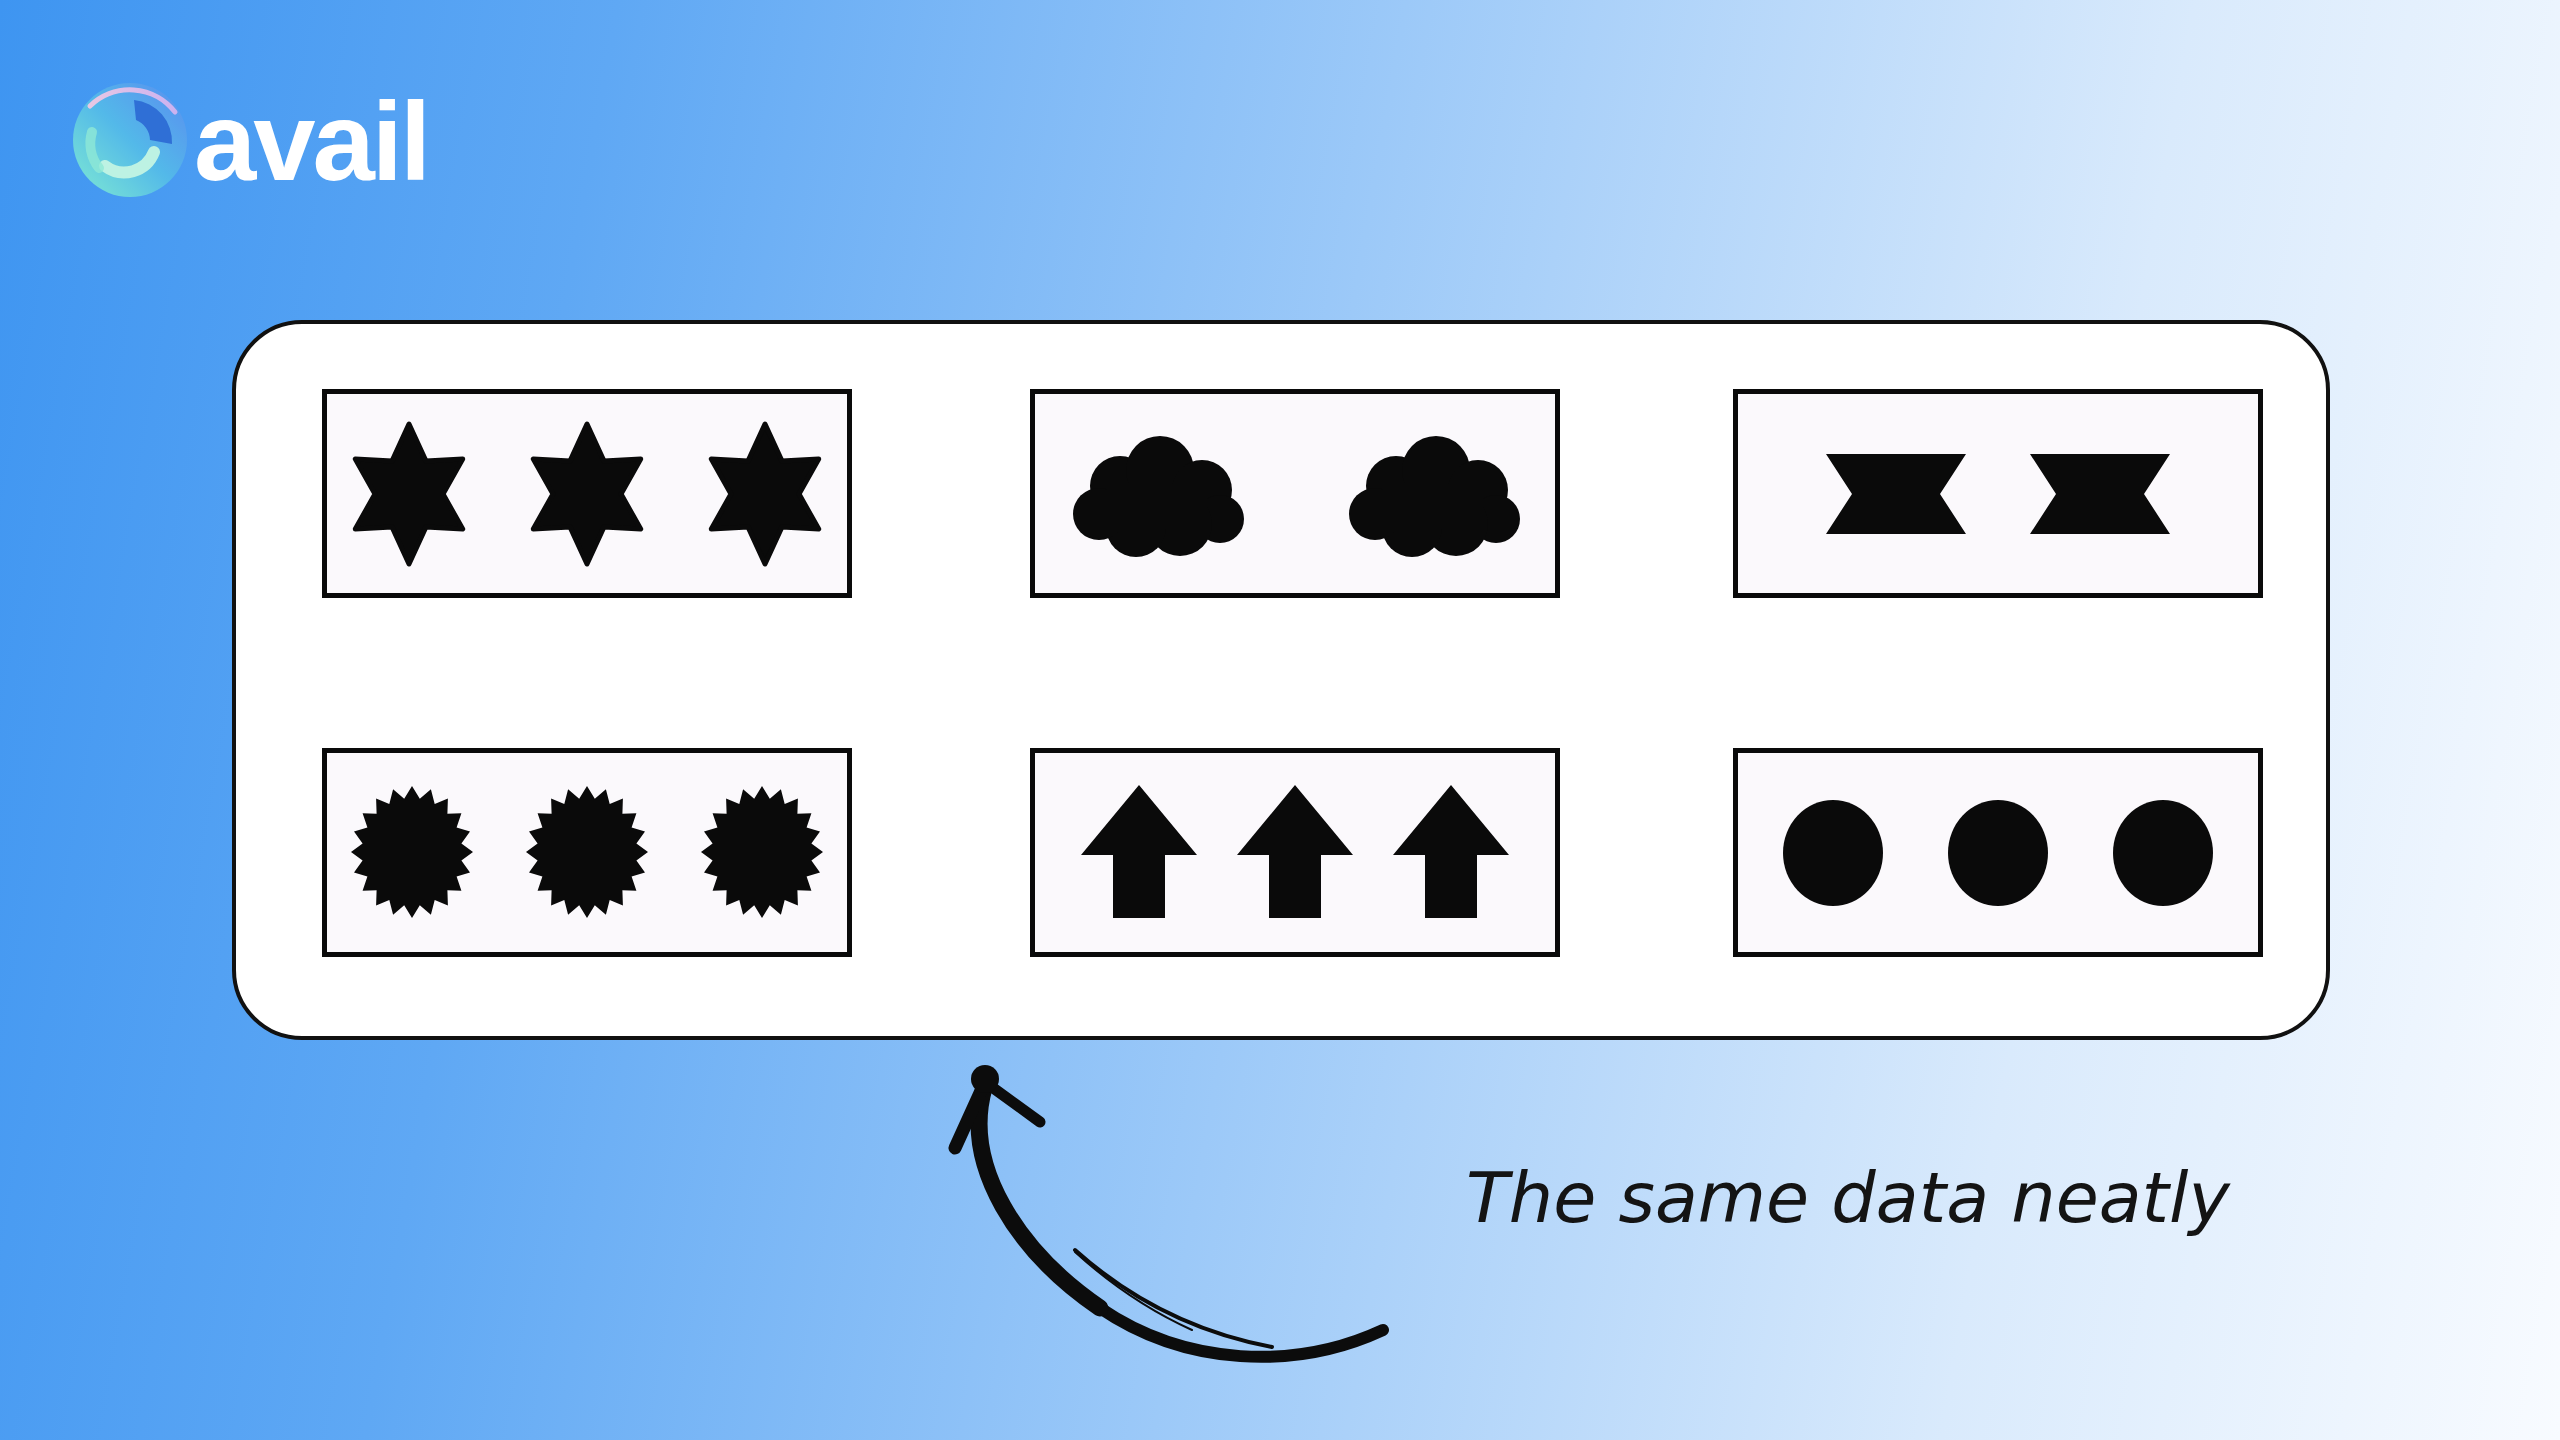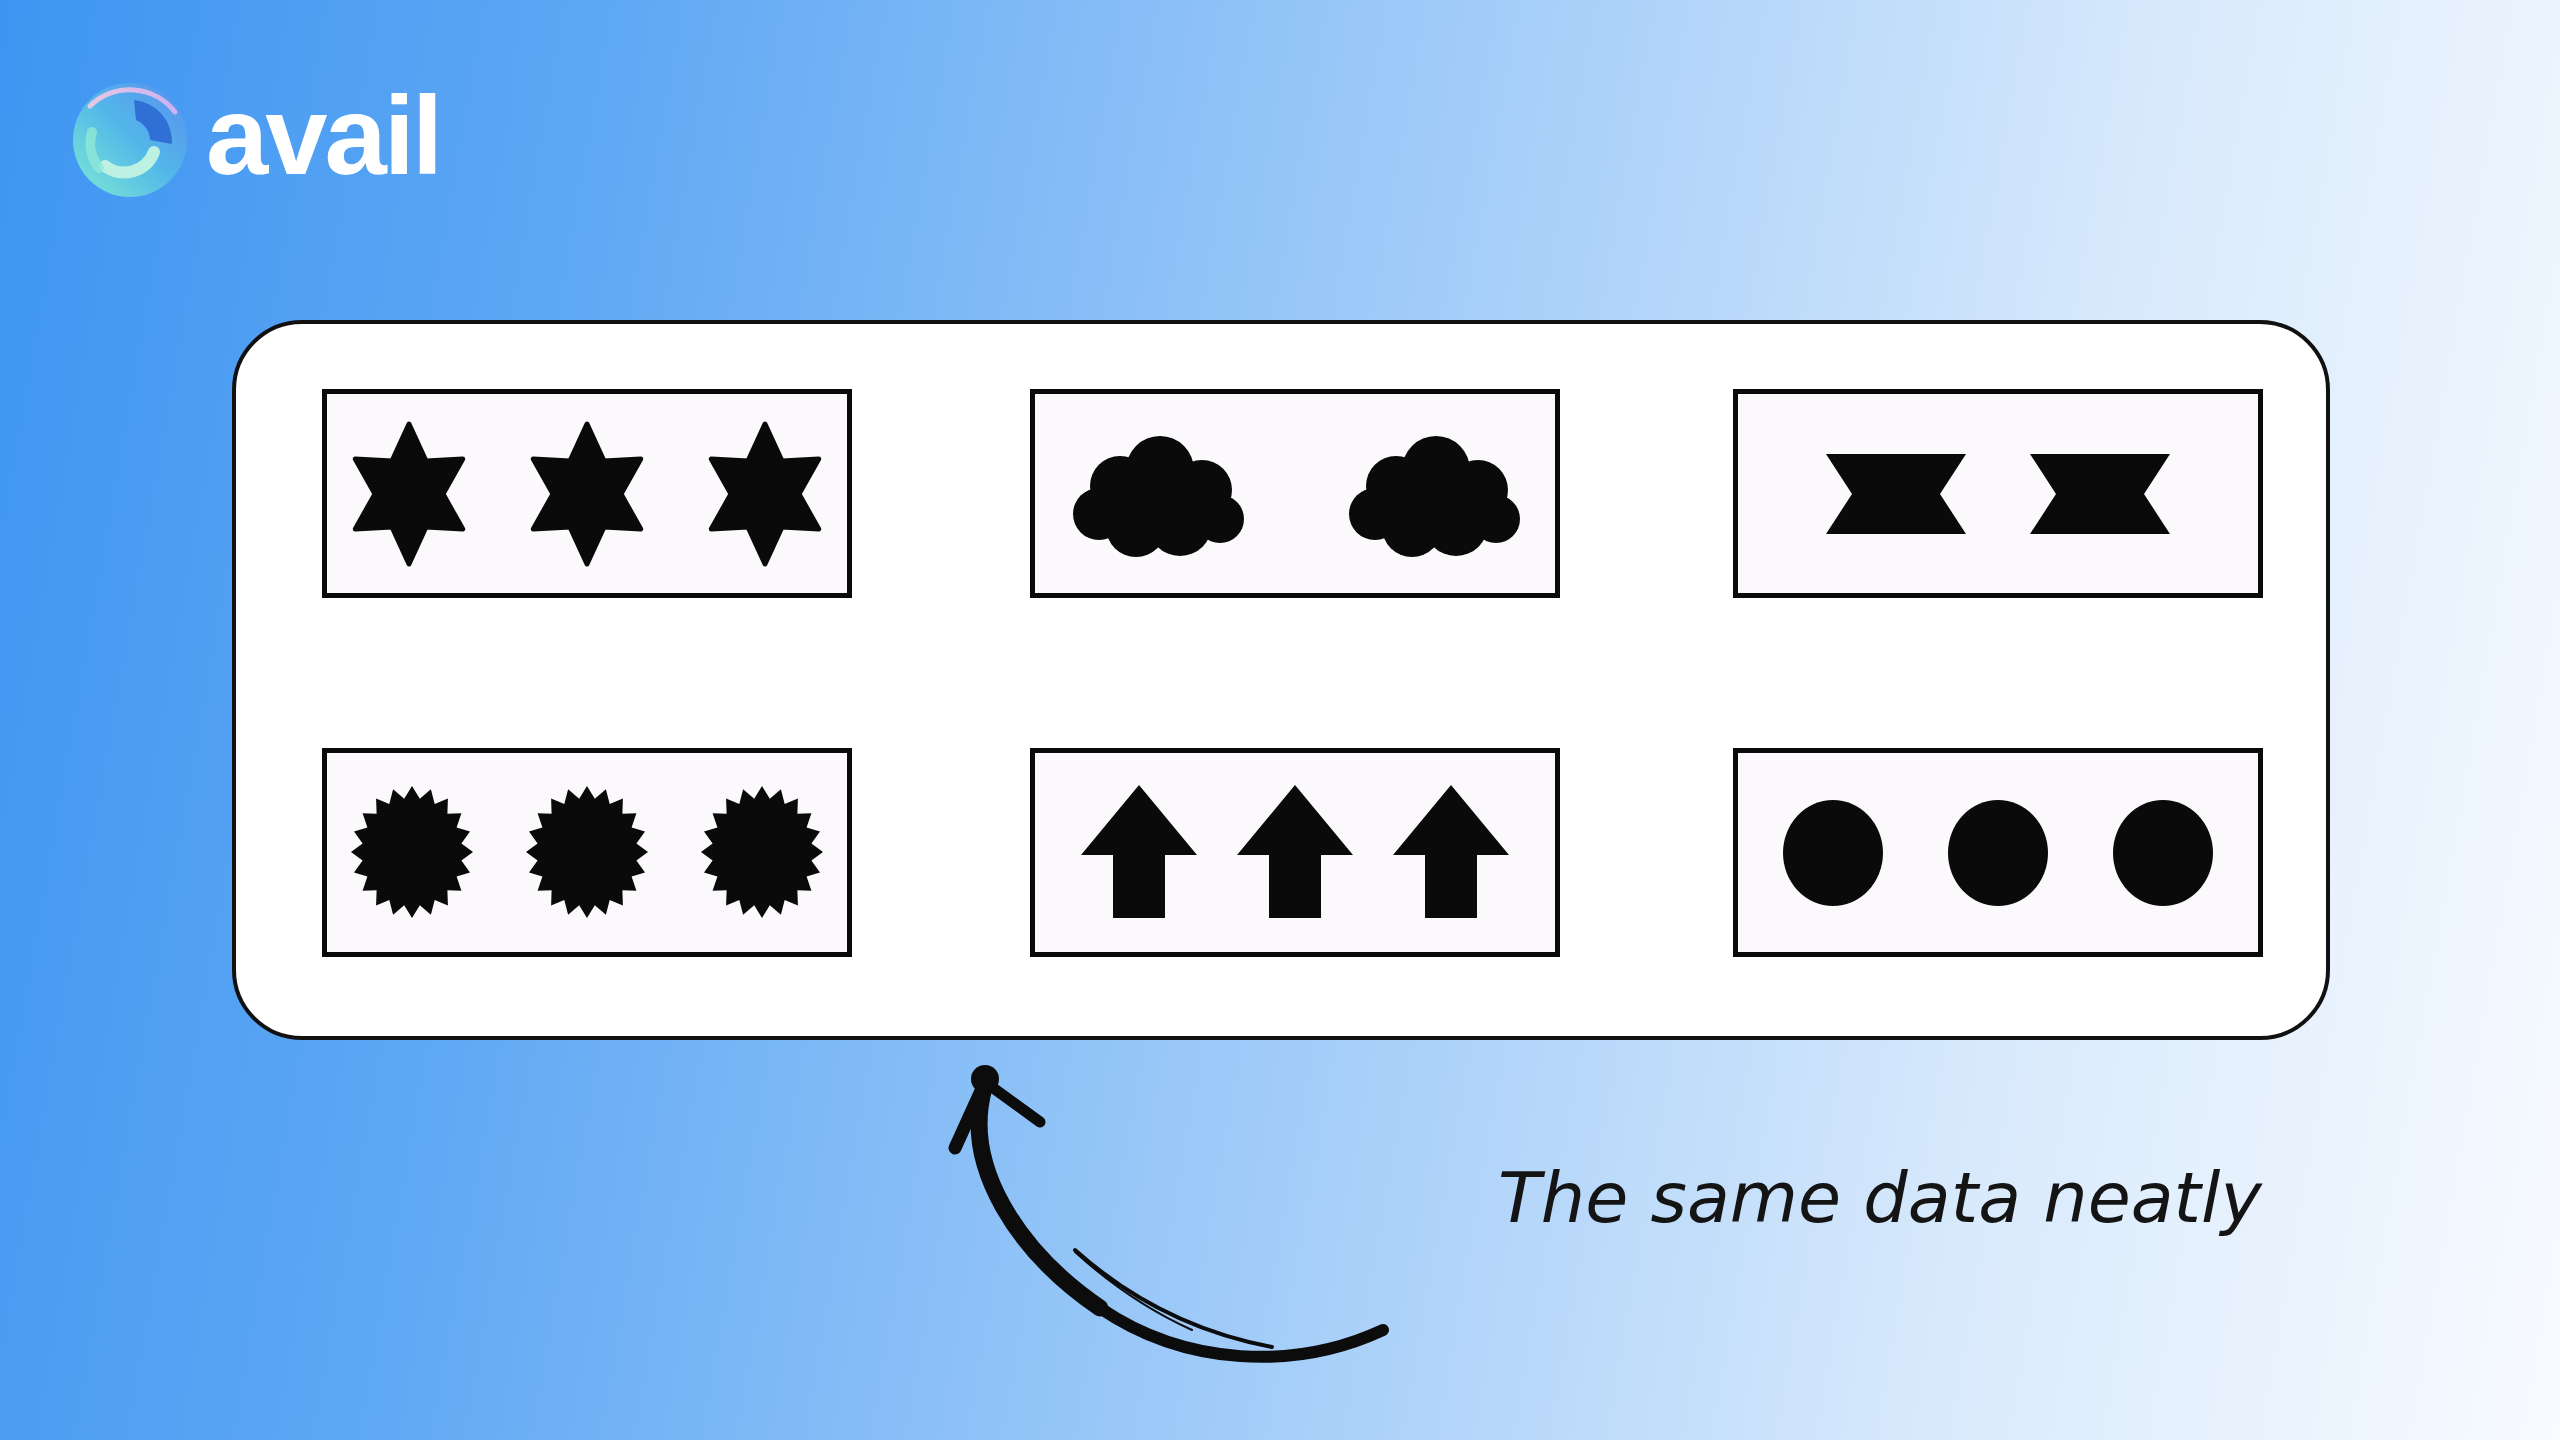--- a/index.html
+++ b/index.html
@@ -4,21 +4,21 @@
 <title>avail</title>
 <style>
   html,body{margin:0;padding:0;}
   body{width:2560px;height:1440px;overflow:hidden;}
   .canvas{
     position:relative;width:2560px;height:1440px;
     background:linear-gradient(100deg,var(--background-start,#3E95F1) 0%,#5FA8F4 22%,#9CC9F8 50%,#D9EAFC 78%,var(--background-end,#F8FBFF) 100%);
     font-family:"Liberation Sans",sans-serif;
   }
   
-  .brand{position:absolute;left:70px;top:80px;display:flex;align-items:flex-start;gap:16px;}
+  .brand{position:absolute;left:70px;top:80px;display:flex;align-items:center;gap:4px;}
   .brand-word{
     font-size:112px;font-weight:bold;letter-spacing:-3px;line-height:1;
     color:var(--wordmark,#fff);
   }
   
   .board{
     position:absolute;left:232px;top:320px;width:2098px;height:720px;
     background:var(--board-fill,#fff);border:4px solid var(--border,#111);
     border-radius:70px;box-sizing:border-box;
   }
@@ -27,21 +27,21 @@
     background:var(--panel-fill,#FBF9FC);border:5px solid var(--shape-fill,#0A0A0A);
     display:flex;align-items:center;justify-content:center;
   }
   .r1{top:65px}.r2{top:424px}
   .c1{left:86px}.c2{left:794px}.c3{left:1497px}
   .glyph{display:block;}
   
   .annot{position:absolute;left:0;top:0;width:2560px;height:1440px;pointer-events:none;}
   
   .caption{
-    position:absolute;left:1400px;top:1158px;width:960px;text-align:center;
+    position:absolute;left:1368px;top:1158px;width:960px;text-align:center;
     font-family:"DejaVu Sans",sans-serif;font-style:italic;
     font-size:70px;line-height:1.15;color:#141414;
   }
   .caption .l2{margin-top:50px;}
 </style>
 </head>
 <body>
 
 <div class="canvas">
 

